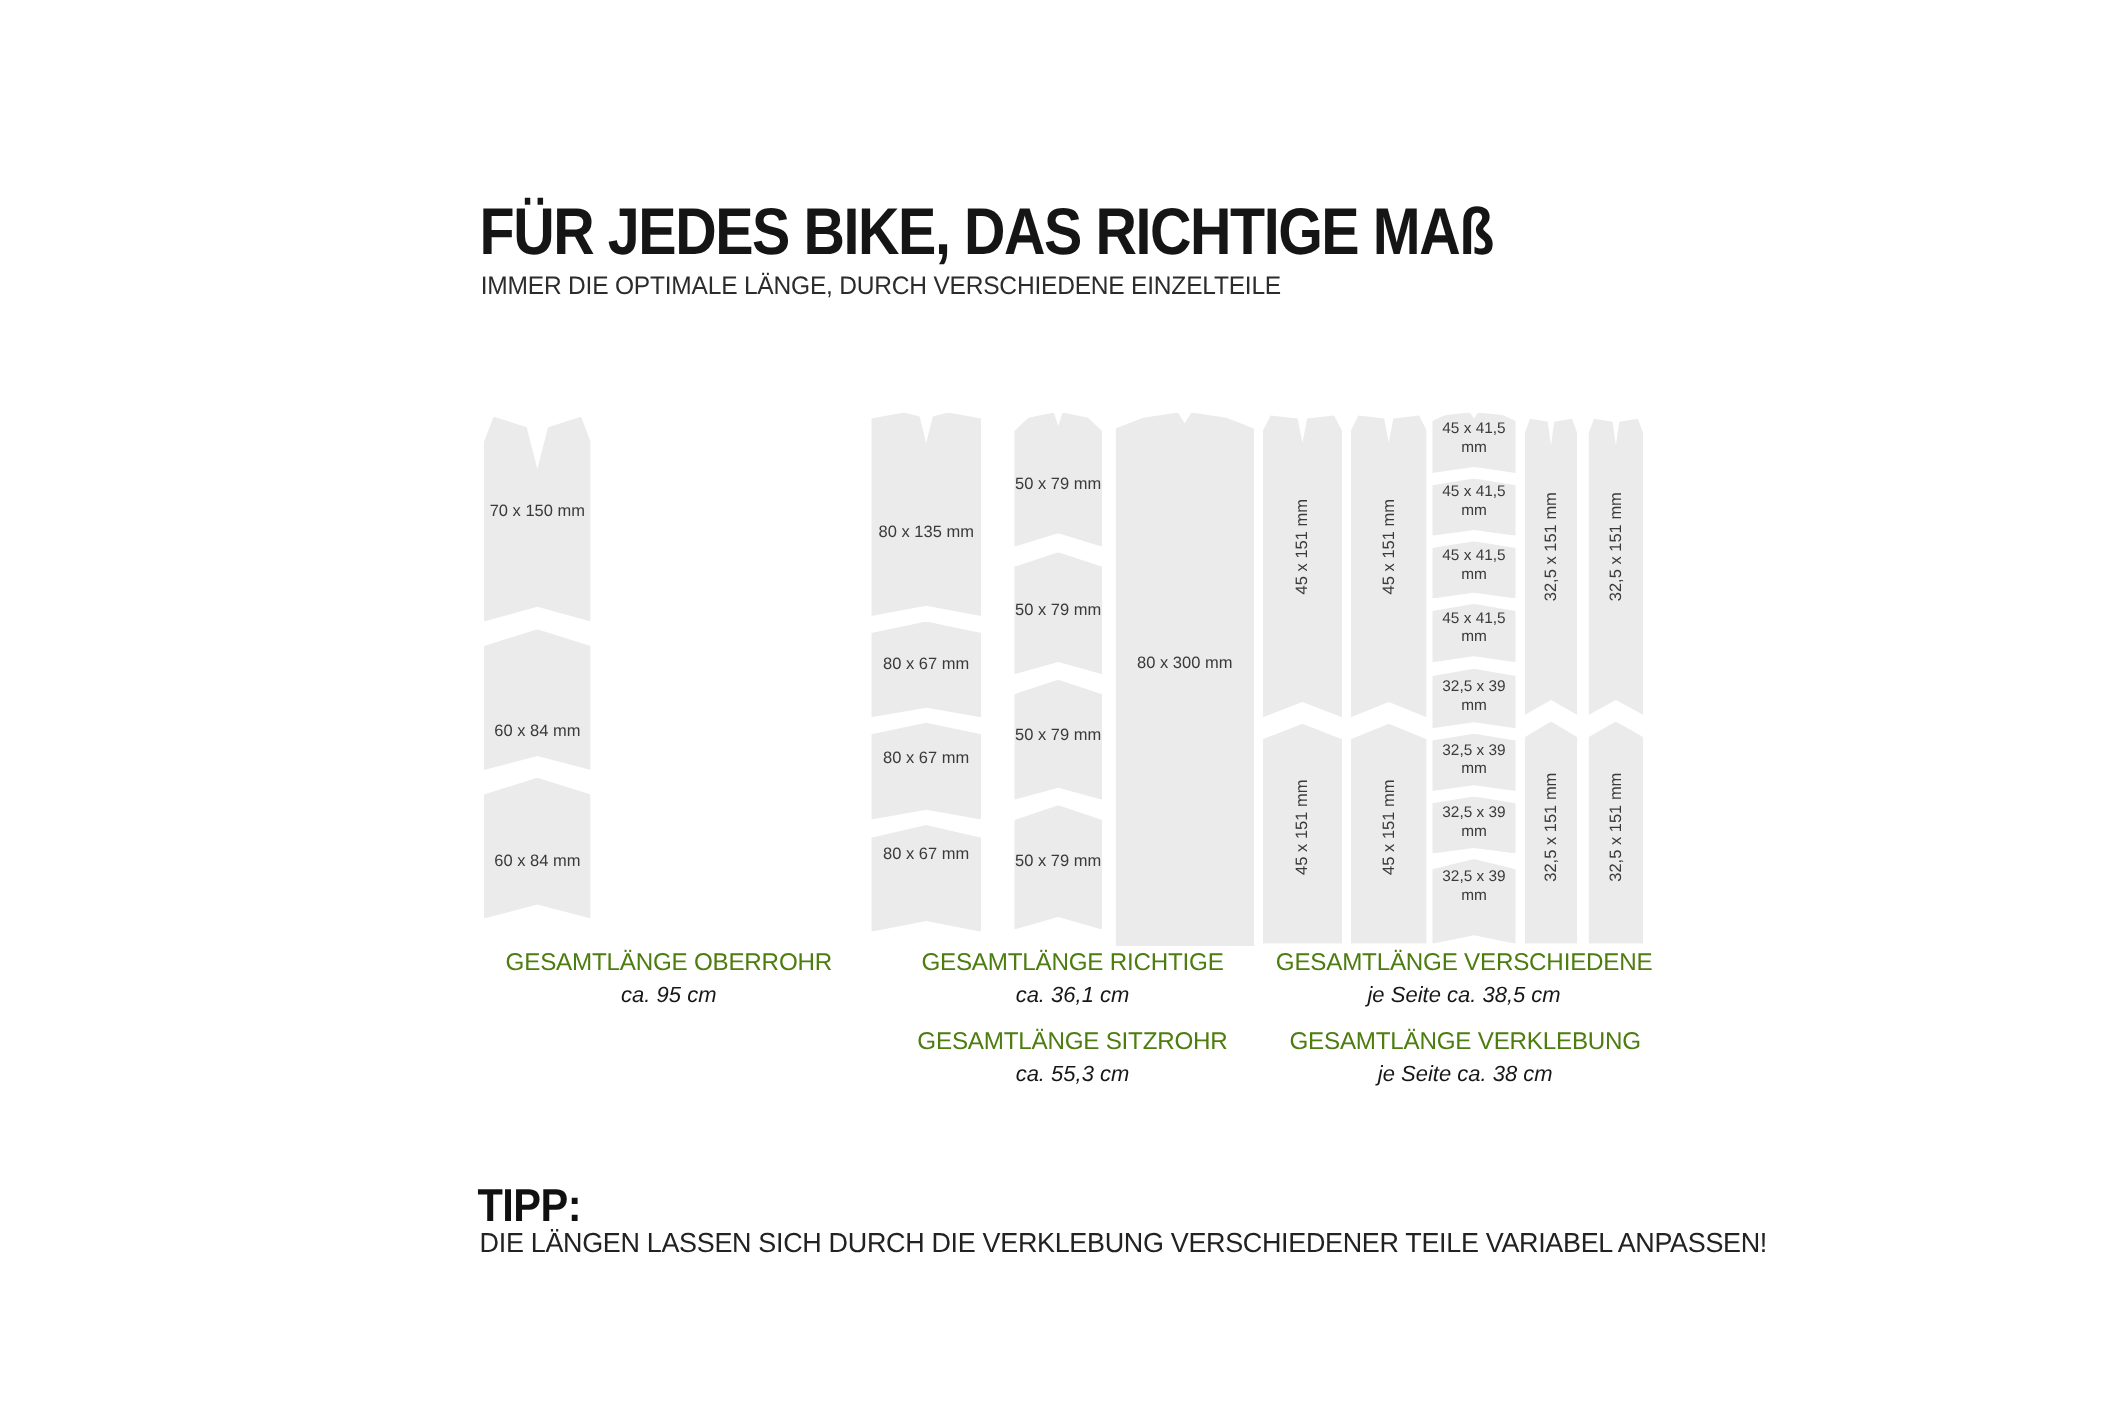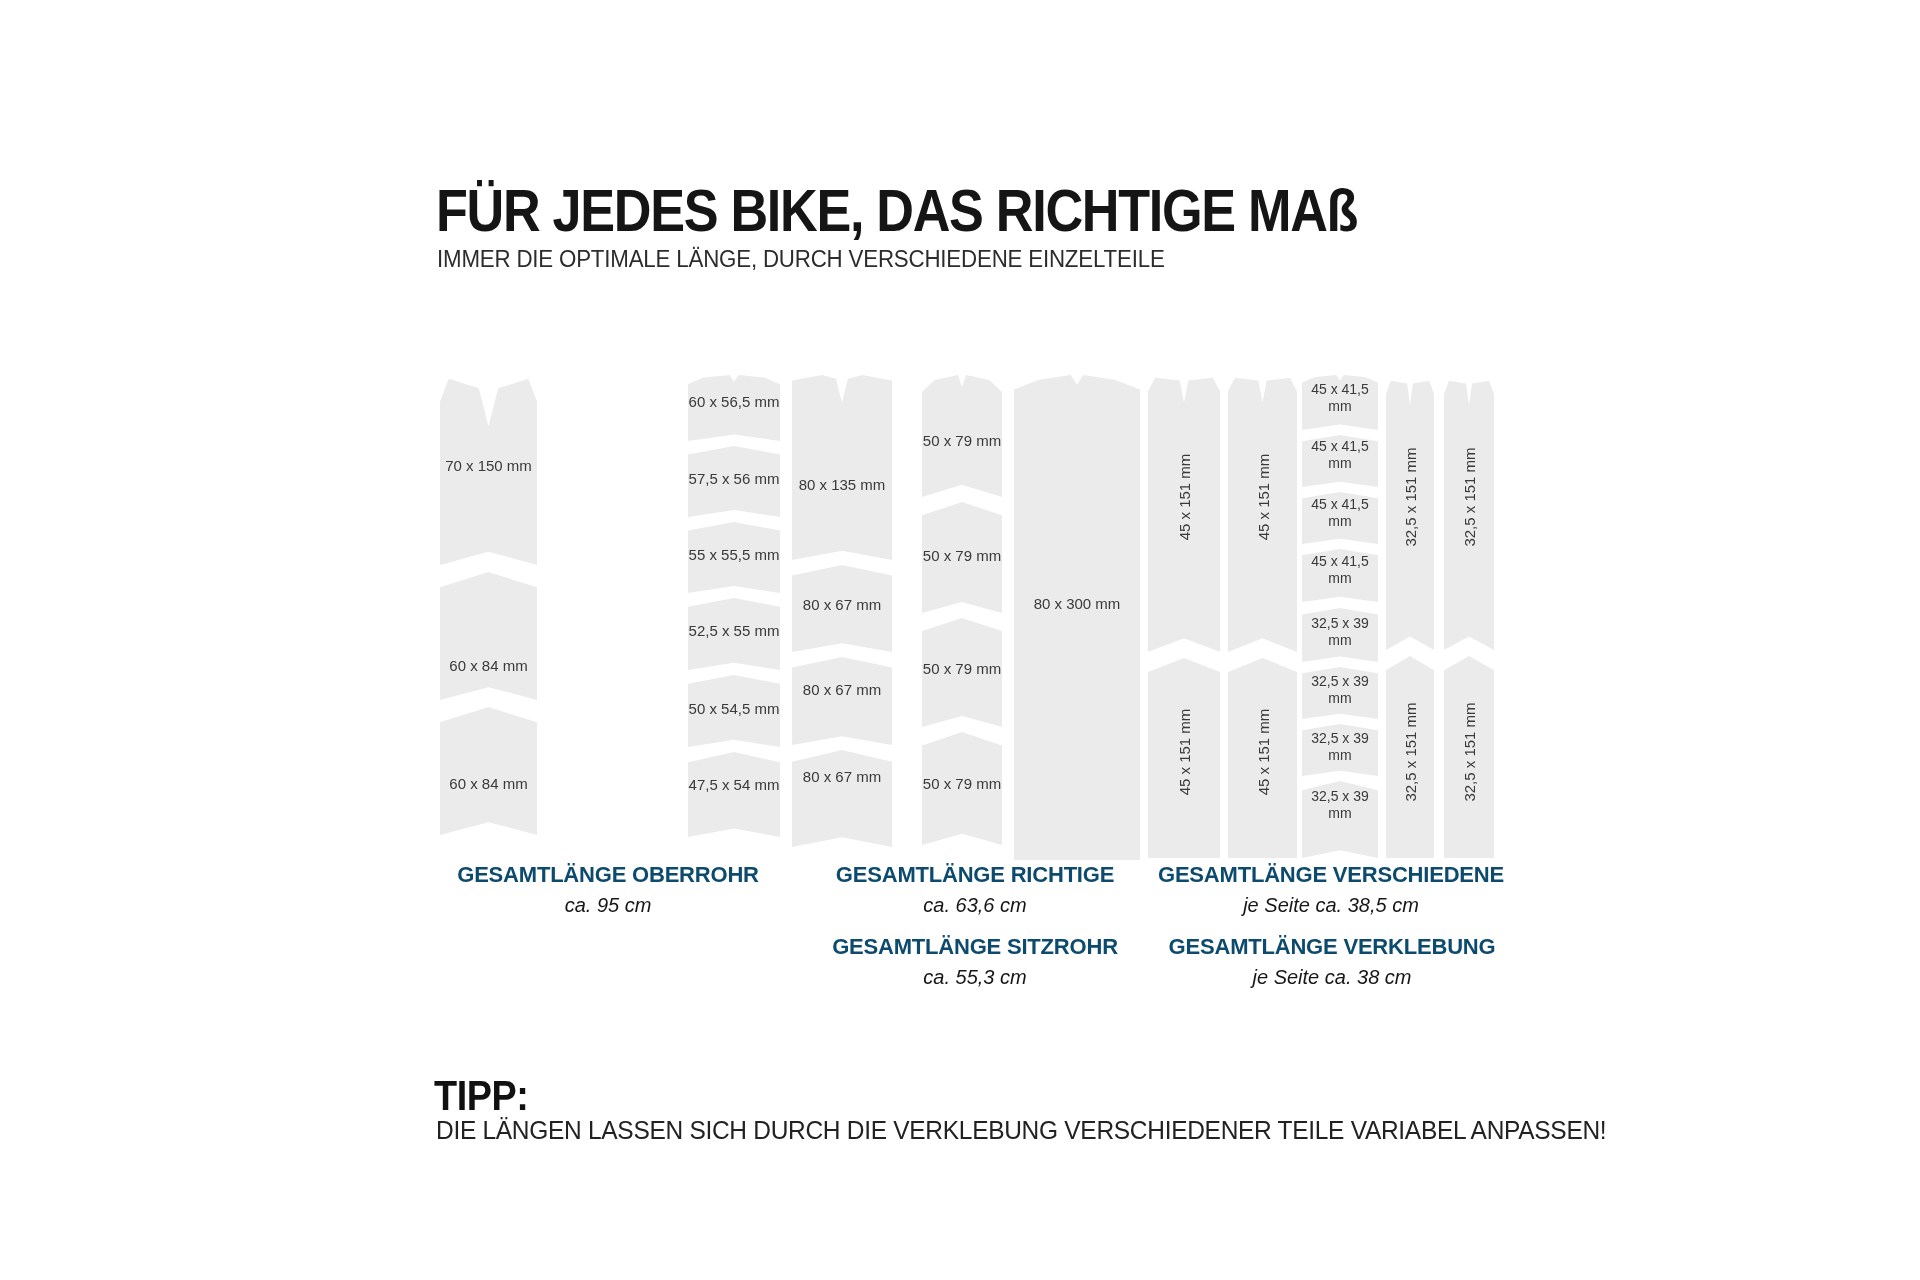--- a/index.html
+++ b/index.html
@@ -28,21 +28,21 @@
   .sh-nick-chev{clip-path:polygon(0 6%,10% 1%,44% 2%,50% 10%,56% 2%,90% 1%,100% 6%,100% 100%,50% 95%,0 100%);}
   .sh-chev-flat{clip-path:polygon(0 7%,50% 0,100% 7%,100% 100%,0 100%);}
 
   .size-label{position:absolute;left:50%;transform:translate(-50%,-50%);
               font-size:15px;color:#3a3a3a;white-space:nowrap;text-align:center;}
   .size-label.vertical{transform:translate(-50%,-50%) rotate(-90deg);}
   .size-label.twoline{font-size:14px;line-height:17px;white-space:normal;width:90px;}
 
   
   .total{position:absolute;transform:translateX(-50%);text-align:center;white-space:nowrap;}
-  .total .t-title{font-size:22px;font-weight:700;color:#0c4a6e;letter-spacing:-0.2px;}
+  .total .t-title{font-size:22px;font-weight:400;color:#4d7c0f;letter-spacing:-0.2px;}
   .total .t-value{font-size:20px;font-style:italic;font-weight:500;color:#171717;margin-top:6px;}
 
   
   #tip-heading{position:absolute;left:434px;top:1072px;font-size:42px;font-weight:800;
                letter-spacing:-0.5px;color:#111;transform:scaleX(.9);transform-origin:left top;}
   #tip-text{position:absolute;left:436px;top:1116px;font-size:25px;font-weight:400;
             letter-spacing:-0.3px;white-space:nowrap;color:#222;transform:scaleX(.98);
             transform-origin:left top;}
 </style>
 </head>
@@ -53,34 +53,20 @@
   <div id="subtitle">IMMER DIE OPTIMALE LÄNGE, DURCH VERSCHIEDENE EINZELTEILE</div>
 
   <div id="diagram">
       <div class="column" style="left: 440px; width: 97px;">
         <div class="piece sh-a1" style="top: 375px; height: 190px; background: rgb(235, 235, 235);"></div>
         <div class="piece sh-chev" style="top: 572px; height: 128px; background: rgb(235, 235, 235);"></div>
         <div class="piece sh-chev" style="top: 707px; height: 128px; background: rgb(235, 235, 235);"></div>
         <div class="size-label" style="top: 465px;">70 x 150 mm</div>
         <div class="size-label" style="top: 665px;">60 x 84 mm</div>
         <div class="size-label" style="top: 783px;">60 x 84 mm</div>
-      </div>
-      <div class="column" style="left: 688px; width: 92px;">
-        <div class="piece sh-arch-chev" style="top: 375px; height: 66px; background: rgb(235, 235, 235);"></div>
-        <div class="piece sh-chev" style="top: 446px; height: 71px; background: rgb(235, 235, 235);"></div>
-        <div class="piece sh-chev" style="top: 522px; height: 71px; background: rgb(235, 235, 235);"></div>
-        <div class="piece sh-chev" style="top: 598px; height: 72px; background: rgb(235, 235, 235);"></div>
-        <div class="piece sh-chev" style="top: 675px; height: 72px; background: rgb(235, 235, 235);"></div>
-        <div class="piece sh-chev" style="top: 752px; height: 85px; background: rgb(235, 235, 235);"></div>
-        <div class="size-label" style="top: 401px;">60 x 56,5 mm</div>
-        <div class="size-label" style="top: 478px;">57,5 x 56 mm</div>
-        <div class="size-label" style="top: 554px;">55 x 55,5 mm</div>
-        <div class="size-label" style="top: 630px;">52,5 x 55 mm</div>
-        <div class="size-label" style="top: 708px;">50 x 54,5 mm</div>
-        <div class="size-label" style="top: 784px;">47,5 x 54 mm</div>
       </div>
       <div class="column" style="left: 792px; width: 100px;">
         <div class="piece sh-d1" style="top: 375px; height: 185px; background: rgb(235, 235, 235);"></div>
         <div class="piece sh-chev" style="top: 565px; height: 87px; background: rgb(235, 235, 235);"></div>
         <div class="piece sh-chev" style="top: 657px; height: 88px; background: rgb(235, 235, 235);"></div>
         <div class="piece sh-chev" style="top: 750px; height: 97px; background: rgb(235, 235, 235);"></div>
         <div class="size-label" style="top: 484px;">80 x 135 mm</div>
         <div class="size-label" style="top: 604px;">80 x 67 mm</div>
         <div class="size-label" style="top: 689px;">80 x 67 mm</div>
         <div class="size-label" style="top: 776px;">80 x 67 mm</div>
@@ -166,21 +152,21 @@
         <div class="size-label vertical" style="top: 752px;">32,5 x 151 mm</div>
       </div>
     </div>
   <div id="totals">
       <div class="total" style="left: 608px; top: 862px;">
         <div class="t-title">GESAMTLÄNGE OBERROHR</div>
         <div class="t-value">ca. 95 cm</div>
       </div>
       <div class="total" style="left: 975px; top: 862px;">
         <div class="t-title">GESAMTLÄNGE RICHTIGE</div>
-        <div class="t-value">ca. 63,6 cm</div>
+        <div class="t-value">ca. 36,1 cm</div>
       </div>
       <div class="total" style="left: 1331px; top: 862px;">
         <div class="t-title">GESAMTLÄNGE VERSCHIEDENE</div>
         <div class="t-value">je Seite ca. 38,5 cm</div>
       </div>
       <div class="total" style="left: 975px; top: 934px;">
         <div class="t-title">GESAMTLÄNGE SITZROHR</div>
         <div class="t-value">ca. 55,3 cm</div>
       </div>
       <div class="total" style="left: 1332px; top: 934px;">

